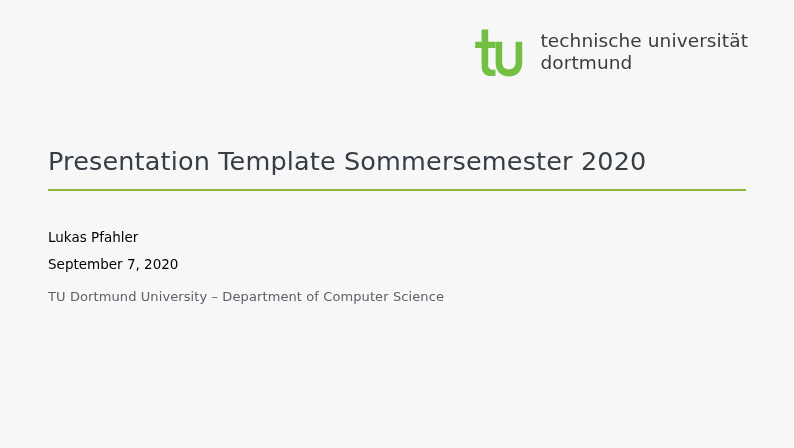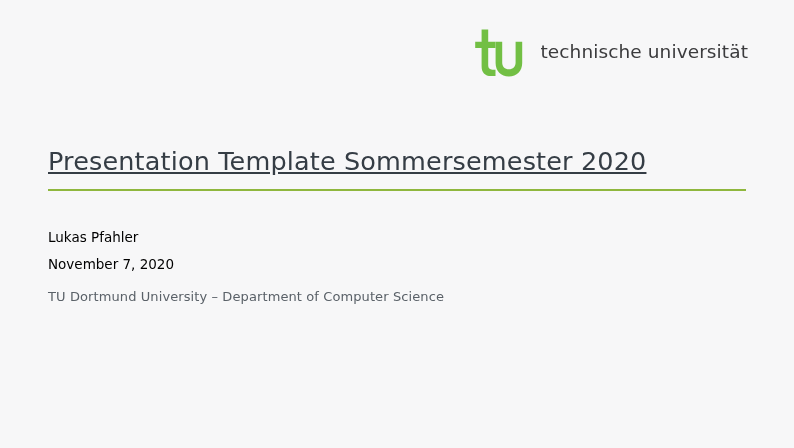--- a/index.html
+++ b/index.html
@@ -53,21 +53,20 @@
   .title {
     position: absolute;
     left: 48px;
     top: 129px;
     font-family: "DejaVu Sans", sans-serif;
     font-size: 25.5px;
     font-weight: 400;
     color: #353d45;
     letter-spacing: 0.15px;
     white-space: nowrap;
-    text-decoration: underline;
   }
 
   
   .rule {
     position: absolute;
     left: 48px;
     top: 189px;
     width: 698px;
     height: 1.6px;
     background: #8fb73e;
@@ -134,26 +133,27 @@
                  V14.8
                  h6.6
                  v21.2
                  c0 8.0-5.3 13.4-13.3 13.4
                  c-8.0 0-13.3-5.4-13.3-13.4
                  z" fill="#72bf44" transform="translate(-6 0)"></path>
       </svg>
     </span>
     <span class="logo-wordmark">
       <span class="line">technische universität</span>
+      <span class="line">dortmund</span>
     </span>
   </div>
 
   <h1 class="title">Presentation Template Sommersemester 2020</h1>
 
   <div class="rule"></div>
 
   <div class="meta">
     <div class="author">Lukas Pfahler</div>
-    <div class="date">November 7, 2020</div>
+    <div class="date">September 7, 2020</div>
     <div class="affiliation">TU Dortmund University – Department of Computer Science</div>
   </div>
 
 </div>
 
 </body></html>

